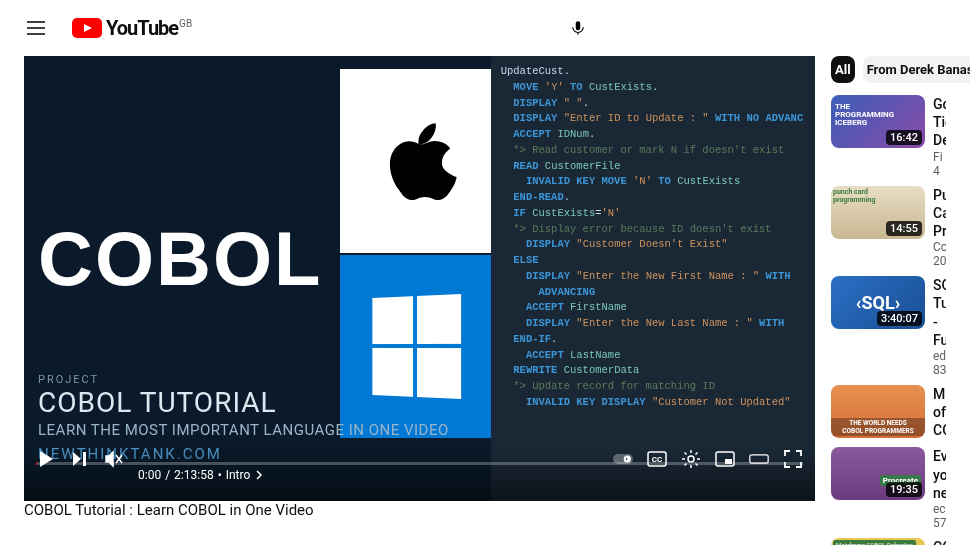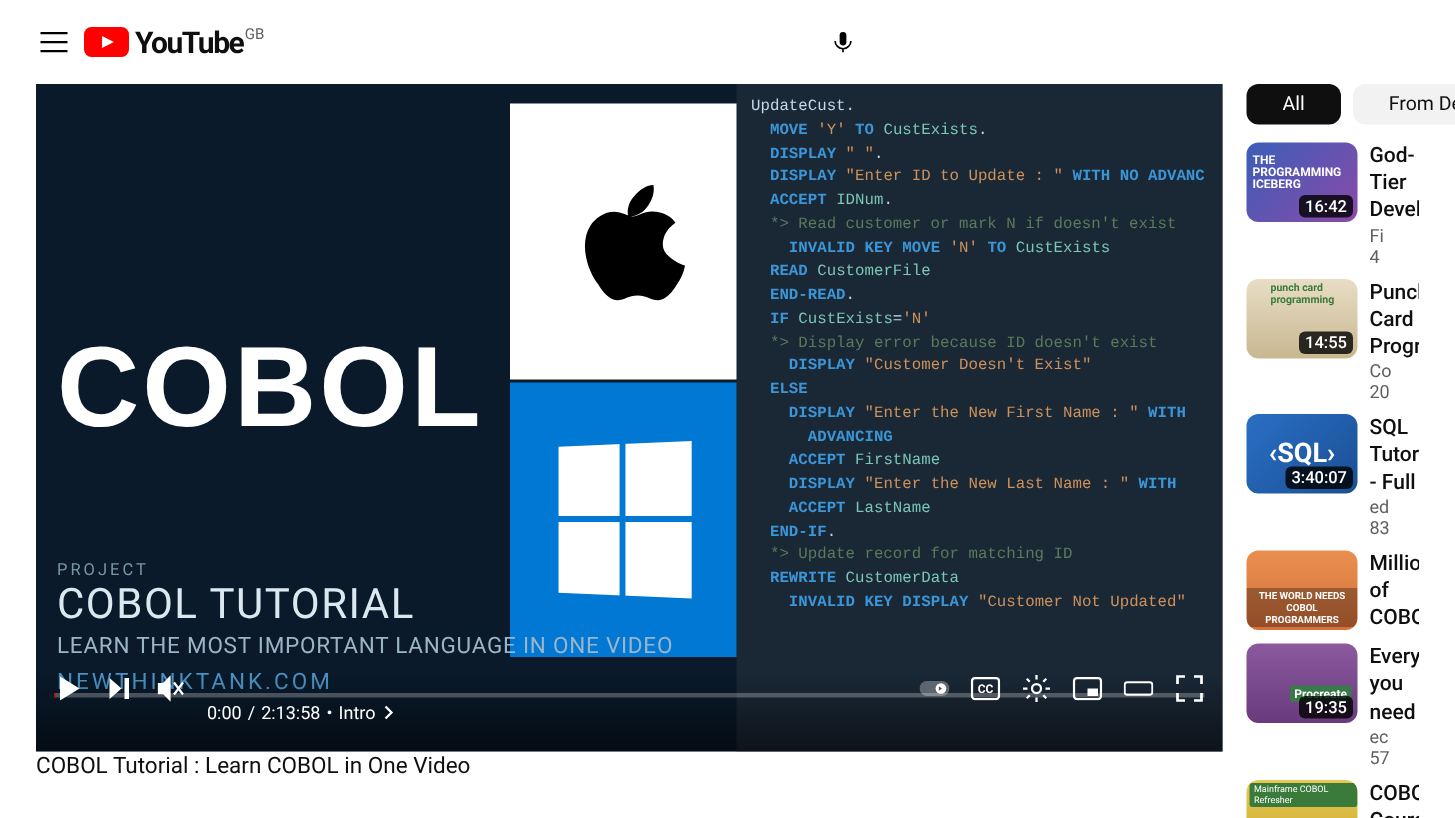--- a/index.html
+++ b/index.html
@@ -1,17 +1,17 @@
 <!DOCTYPE html>
 <html><head>
 <meta charset="utf-8">
 <style>
 * { margin: 0; padding: 0; box-sizing: border-box; }
 body { font-family: Roboto, Arial, sans-serif; background: #fff; color: #0f0f0f; overflow: hidden; }
-.header { height: 56px; display: flex; align-items: center; padding: 0 16px; }
+.header { height: 56px; display: flex; align-items: center; padding: 0 16px; gap: 16px; }
 .hamburger { width: 40px; height: 40px; display: flex; align-items: center; justify-content: center; border-radius: 50%; cursor: pointer; }
 .hamburger svg { width: 24px; height: 24px; }
 .logo { display: flex; align-items: center; gap: 4px; cursor: pointer; position: relative; }
 .logo-icon { display: flex; align-items: center; }
 .logo-text { font-weight: 700; font-size: 20px; letter-spacing: -1px; }
 .logo-gb { font-size: 10px; color: #606060; position: absolute; top: 2px; right: -14px; }
 .search-wrap { flex: 1; display: flex; justify-content: center; max-width: 640px; margin: 0 auto; }
 .search-box { flex: 1; max-width: 540px; display: flex; height: 40px; }
 .search-input { flex: 1; border: 1px solid #ccc; border-radius: 40px 0 0 40px; padding: 0 16px; font-size: 16px; outline: none; }
 .search-btn { width: 64px; border: 1px solid #ccc; border-left: none; border-radius: 0 40px 40px 0; background: #f8f8f8; display: flex; align-items: center; justify-content: center; cursor: pointer; }
@@ -41,37 +41,37 @@
 .controls { position: absolute; bottom: 0; left: 0; right: 0; height: 52px; background: linear-gradient(transparent, rgba(0,0,0,0.5)); display: flex; padding: 0 12px; gap: 14px; color: #fff; }
 .controls .spacer { flex: 1; }
 .ctrl-btn { width: 20px; height: 20px; display: flex; align-items: center; justify-content: center; cursor: pointer; }
 .time-txt { font-size: 12px; display: flex; align-items: center; gap: 4px; }
 .chapter { font-size: 12px; }
 .progress { position: absolute; bottom: 36px; left: 12px; right: 12px; height: 3px; background: rgba(255,255,255,0.3); }
 .progress-fill { height: 100%; width: 0.1%; background: #f00; }
 .video-title { font-size: 15px; font-weight: 400; margin-top: 0; }
 .sidebar { width: 115px; flex-shrink: 0; }
 .chips { display: flex; gap: 8px; margin-bottom: 12px; }
-.chip { padding: 6px 24px; border-radius: 8px; font-size: 13px; font-weight: 400; cursor: pointer; white-space: nowrap; }
+.chip { padding: 6px 4px; border-radius: 8px; font-size: 13px; font-weight: 700; cursor: pointer; white-space: nowrap; }
 .chip.active { background: #0f0f0f; color: #fff; }
 .chip:not(.active) { background: #f2f2f2; }
 .rec { display: flex; gap: 8px; margin-bottom: 8px; }
-.thumb { width: 74px; height: 53px; border-radius: 8px; position: relative; flex-shrink: 0; overflow: hidden; }
+.thumb { width: 94px; height: 53px; border-radius: 8px; position: relative; flex-shrink: 0; overflow: hidden; }
 .dur { position: absolute; bottom: 3px; right: 3px; background: rgba(0,0,0,0.8); color: #fff; font-size: 11px; padding: 1px 4px; border-radius: 4px; font-weight: 500; }
 .rec-info { min-width: 0; overflow: hidden; }
 .rec-title { font-size: 14px; font-weight: 500; line-height: 1.3; overflow: hidden; }
 .rec-ch, .rec-views { font-size: 12px; color: #606060; overflow: hidden; white-space: nowrap; }
 .t1 { background: linear-gradient(135deg,#3b5eb8,#8b4aa8); }
 .t2 { background: linear-gradient(#e8ddc5,#c8b890); }
 .t3 { background: linear-gradient(135deg,#2a6fc4,#1a4f94); display:flex;align-items:center;justify-content:center;color:#fff;font-size:18px;font-weight:700; }
 .t4 { background: linear-gradient(#e89050,#d4703a); }
 .t5 { background: linear-gradient(#8b5a9e,#6a3a7e); }
 .t6 { background: linear-gradient(#e8c850,#c8a830); display:flex;flex-direction:column;align-items:center;justify-content:center; }
 .t1-txt { position:absolute;top:8px;left:4px;color:#fff;font-size:8px;font-weight:700;line-height:1; }
-.t2-txt { position:absolute;top:2px;left:16px;color:#3a7a3a;font-size:7px;font-weight:700; }
+.t2-txt { position:absolute;top:2px;left:2px;color:#3a7a3a;font-size:7px;font-weight:700; }
 .t4-txt { position:absolute;bottom:2px;left:0;right:0;color:#fff;font-size:6.5px;font-weight:700;text-align:center;background:rgba(0,0,0,0.3);padding:1px 4px; }
 .t5-txt { position:absolute;bottom:14px;right:4px;color:#fff;font-size:8px;font-weight:700;background:#3a7a4a;padding:1px 3px;border-radius:2px; }
 .t6-top { position:absolute;top:2px;left:2px;background:#3a7a3a;color:#fff;font-size:6px;padding:1px 3px;border-radius:2px; }
 </style>
 </head>
 <body>
 
 <div class="header">
   <div class="hamburger">
     <svg viewBox="0 0 24 24">
@@ -120,35 +120,35 @@
               </div>
           </div>
         </div>
         <div class="p-right">
           <div class="l">UpdateCust.</div>
           <div class="l">&nbsp;&nbsp;<span class="kw">MOVE</span> <span class="str">'Y'</span> <span class="kw">TO</span> <span class="var">CustExists</span>.</div>
           <div class="l">&nbsp;&nbsp;<span class="kw">DISPLAY</span> <span class="str">" "</span>.</div>
           <div class="l">&nbsp;&nbsp;<span class="kw">DISPLAY</span> <span class="str">"Enter ID to Update : "</span> <span class="kw">WITH NO ADVANC</span></div>
           <div class="l">&nbsp;&nbsp;<span class="kw">ACCEPT</span> <span class="var">IDNum</span>.</div>
           <div class="l">&nbsp;&nbsp;<span class="cmt">*&gt; Read customer or mark N if doesn't exist</span></div>
+          <div class="l">&nbsp;&nbsp;<span class="kw">READ</span> <span class="var">CustomerFile</span></div>
           <div class="l">&nbsp;&nbsp;&nbsp;&nbsp;<span class="kw">INVALID KEY MOVE</span> <span class="str">'N'</span> <span class="kw">TO</span> <span class="var">CustExists</span></div>
-          <div class="l">&nbsp;&nbsp;<span class="kw">READ</span> <span class="var">CustomerFile</span></div>
           <div class="l">&nbsp;&nbsp;<span class="kw">END-READ</span>.</div>
           <div class="l">&nbsp;&nbsp;<span class="kw">IF</span> <span class="var">CustExists</span>=<span class="str">'N'</span></div>
           <div class="l">&nbsp;&nbsp;<span class="cmt">*&gt; Display error because ID doesn't exist</span></div>
           <div class="l">&nbsp;&nbsp;&nbsp;&nbsp;<span class="kw">DISPLAY</span> <span class="str">"Customer Doesn't Exist"</span></div>
           <div class="l">&nbsp;&nbsp;<span class="kw">ELSE</span></div>
           <div class="l">&nbsp;&nbsp;&nbsp;&nbsp;<span class="kw">DISPLAY</span> <span class="str">"Enter the New First Name : "</span> <span class="kw">WITH</span></div>
           <div class="l">&nbsp;&nbsp;&nbsp;&nbsp;&nbsp;&nbsp;<span class="kw">ADVANCING</span></div>
           <div class="l">&nbsp;&nbsp;&nbsp;&nbsp;<span class="kw">ACCEPT</span> <span class="var">FirstName</span></div>
           <div class="l">&nbsp;&nbsp;&nbsp;&nbsp;<span class="kw">DISPLAY</span> <span class="str">"Enter the New Last Name : "</span> <span class="kw">WITH</span></div>
+          <div class="l">&nbsp;&nbsp;<span class="kw">END-IF</span>.</div>
           <div class="l">&nbsp;&nbsp;&nbsp;&nbsp;<span class="kw">ACCEPT</span> <span class="var">LastName</span></div>
-          <div class="l">&nbsp;&nbsp;<span class="kw">END-IF</span>.</div>
+          <div class="l">&nbsp;&nbsp;<span class="kw">REWRITE</span> <span class="var">CustomerData</span></div>
           <div class="l">&nbsp;&nbsp;<span class="cmt">*&gt; Update record for matching ID</span></div>
-          <div class="l">&nbsp;&nbsp;<span class="kw">REWRITE</span> <span class="var">CustomerData</span></div>
           <div class="l">&nbsp;&nbsp;&nbsp;&nbsp;<span class="kw">INVALID KEY DISPLAY</span> <span class="str">"Customer Not Updated"</span></div>
         </div>
       </div>
       <div class="bottom-overlay">
         <div class="proj-label">PROJECT</div>
         <div class="tut-title">COBOL TUTORIAL</div>
         <div class="tut-sub">LEARN THE MOST IMPORTANT LANGUAGE IN ONE VIDEO</div>
         <div class="tut-url">NEWTHINKTANK.COM</div>
       </div>
       <div class="progress">

